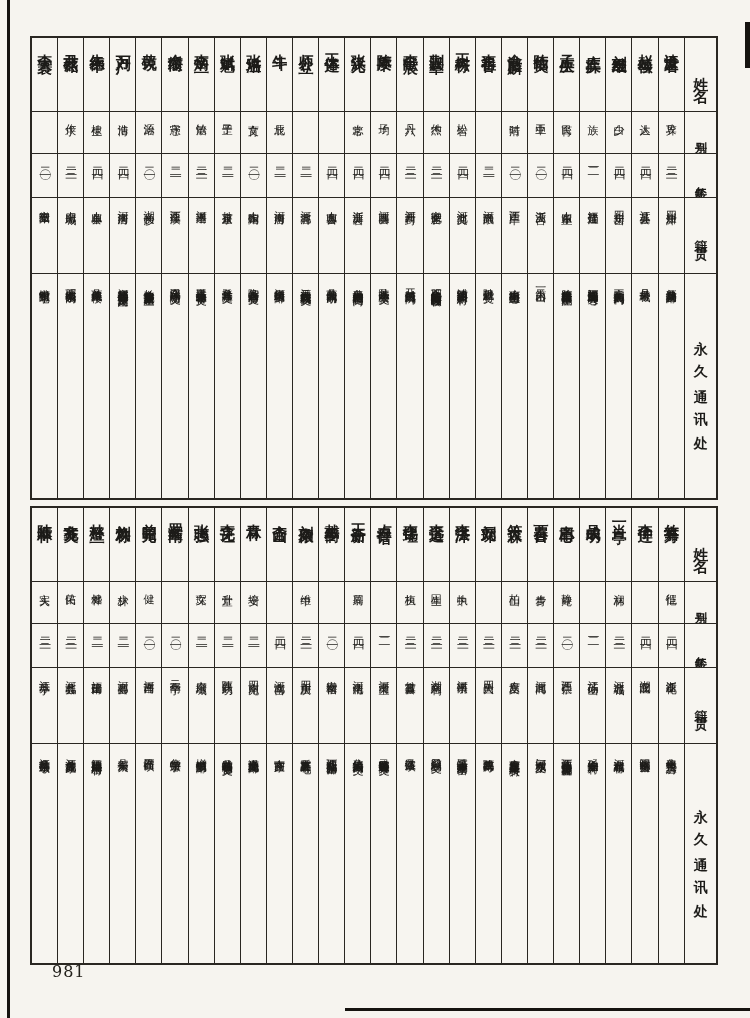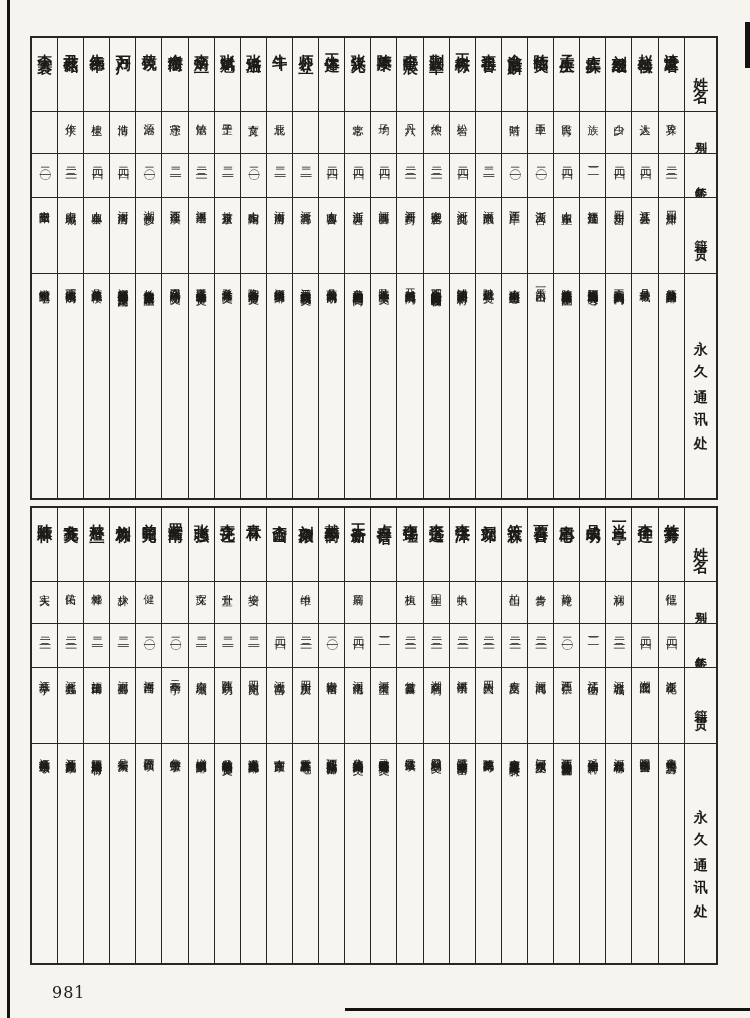--- a/index.html
+++ b/index.html
@@ -62,21 +62,20 @@
   .header-col .cell.name .vt{font-size:15px;letter-spacing:12px;}
   .header-col .cell.alias .vt{font-size:12px;letter-spacing:2px;}
   .header-col .cell.age .vt{font-size:12px;letter-spacing:2px;}
   .header-col .cell.native .vt{font-size:13px;letter-spacing:8px;}
   .header-col .cell.address .vt{font-size:14px;letter-spacing:24px;}
 
   .page-number{
     position:absolute;left:52px;top:962px;
     font-size:16px;letter-spacing:1px;color:#23211c;
     font-family:"DejaVu Serif","Liberation Serif",serif;
-    margin-top:21px;
   }
 </style>
 </head>
 <body>
 
 <div class="page">
   <div class="edge-left"></div>
   <div class="edge-bottom"></div>
   <div class="edge-corner"></div>
 

